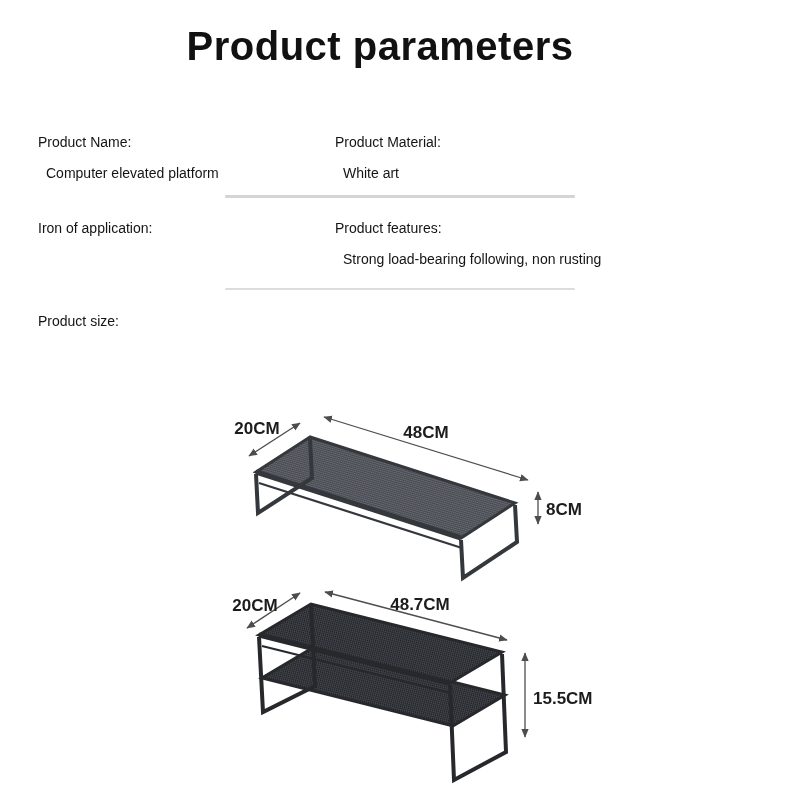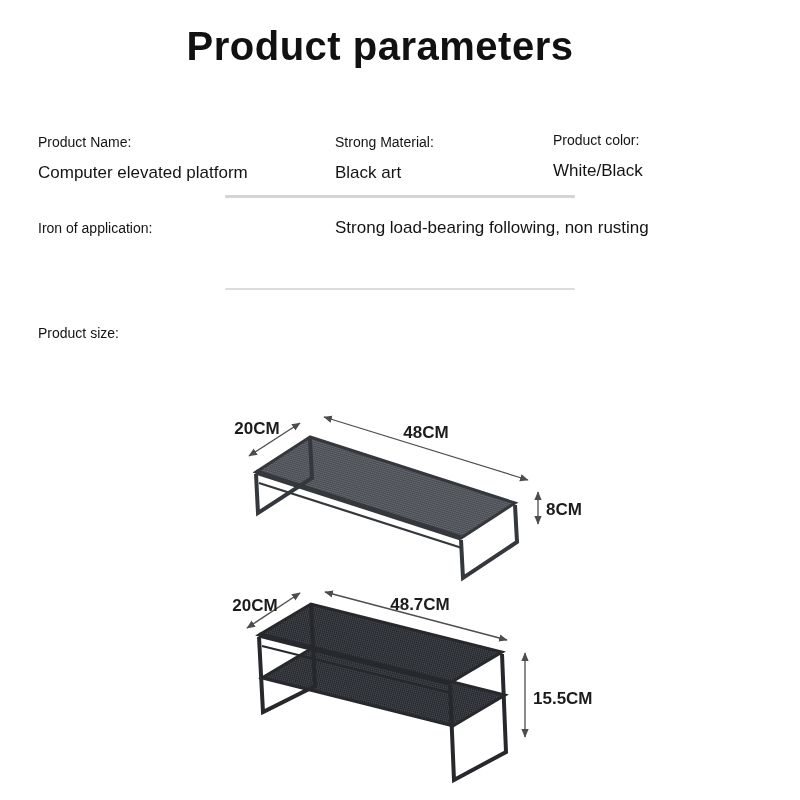--- a/index.html
+++ b/index.html
@@ -24,23 +24,24 @@
     color: #111111;
   }
   .spec-cell { position: absolute; }
   .spec-label {
     font-size: 14px;
     line-height: 22px;
     margin-bottom: 9px;
     white-space: nowrap;
   }
   .spec-value {
-    font-size: 17px;
+    font-size: 14px;
     line-height: 22px;
     white-space: nowrap;
+    margin-left: 8px;
   }
   .divider {
     position: absolute;
     left: 225px;
     width: 350px;
     border-radius: 1px;
   }
   .divider-1 { top: 195px; height: 3px; background: #d4d4d4; }
   .divider-2 { top: 288px; height: 2px; background: #dcdcdc; }
   .figure-layer {
@@ -69,40 +70,37 @@
 
 <div class="page">
 
   <div class="page-title">Product parameters</div>
 
   <div class="spec-cell" style="left:38px; top:131px;">
     <div class="spec-label">Product Name:</div>
     <div class="spec-value">Computer elevated platform</div>
   </div>
   <div class="spec-cell" style="left:335px; top:131px;">
-    <div class="spec-label">Strong Material:</div>
-    <div class="spec-value">Black art</div>
-  </div>
-  <div class="spec-cell" style="left:553px; top:129px;">
-    <div class="spec-label">Product color:</div>
-    <div class="spec-value">White/Black</div>
+    <div class="spec-label">Product Material:</div>
+    <div class="spec-value">White art</div>
   </div>
 
   <div class="divider divider-1"></div>
 
   <div class="spec-cell" style="left:38px; top:217px;">
     <div class="spec-label">Iron of application:</div>
   </div>
   <div class="spec-cell" style="left:335px; top:217px;">
+    <div class="spec-label">Product features:</div>
     <div class="spec-value">Strong load-bearing following, non rusting</div>
   </div>
 
   <div class="divider divider-2"></div>
 
-  <div class="spec-cell" style="left:38px; top:322px;text-align:center;">
+  <div class="spec-cell" style="left:38px; top:310px;text-align:center;">
     <div class="spec-label">Product size:</div>
   </div>
 
   <svg class="figure-layer" viewBox="0 0 800 800">
     <defs>
       <pattern id="mesh1" width="4" height="4" patternUnits="userSpaceOnUse" patternTransform="rotate(16)">
         <rect width="4" height="4" fill="#71757b"></rect>
         <path d="M0,0.5 H4 M0,2.5 H4" stroke="#3f4247" stroke-width="0.9"></path>
         <path d="M0.5,0 V4 M2.5,0 V4" stroke="#4c5056" stroke-width="0.8"></path>
       </pattern>

